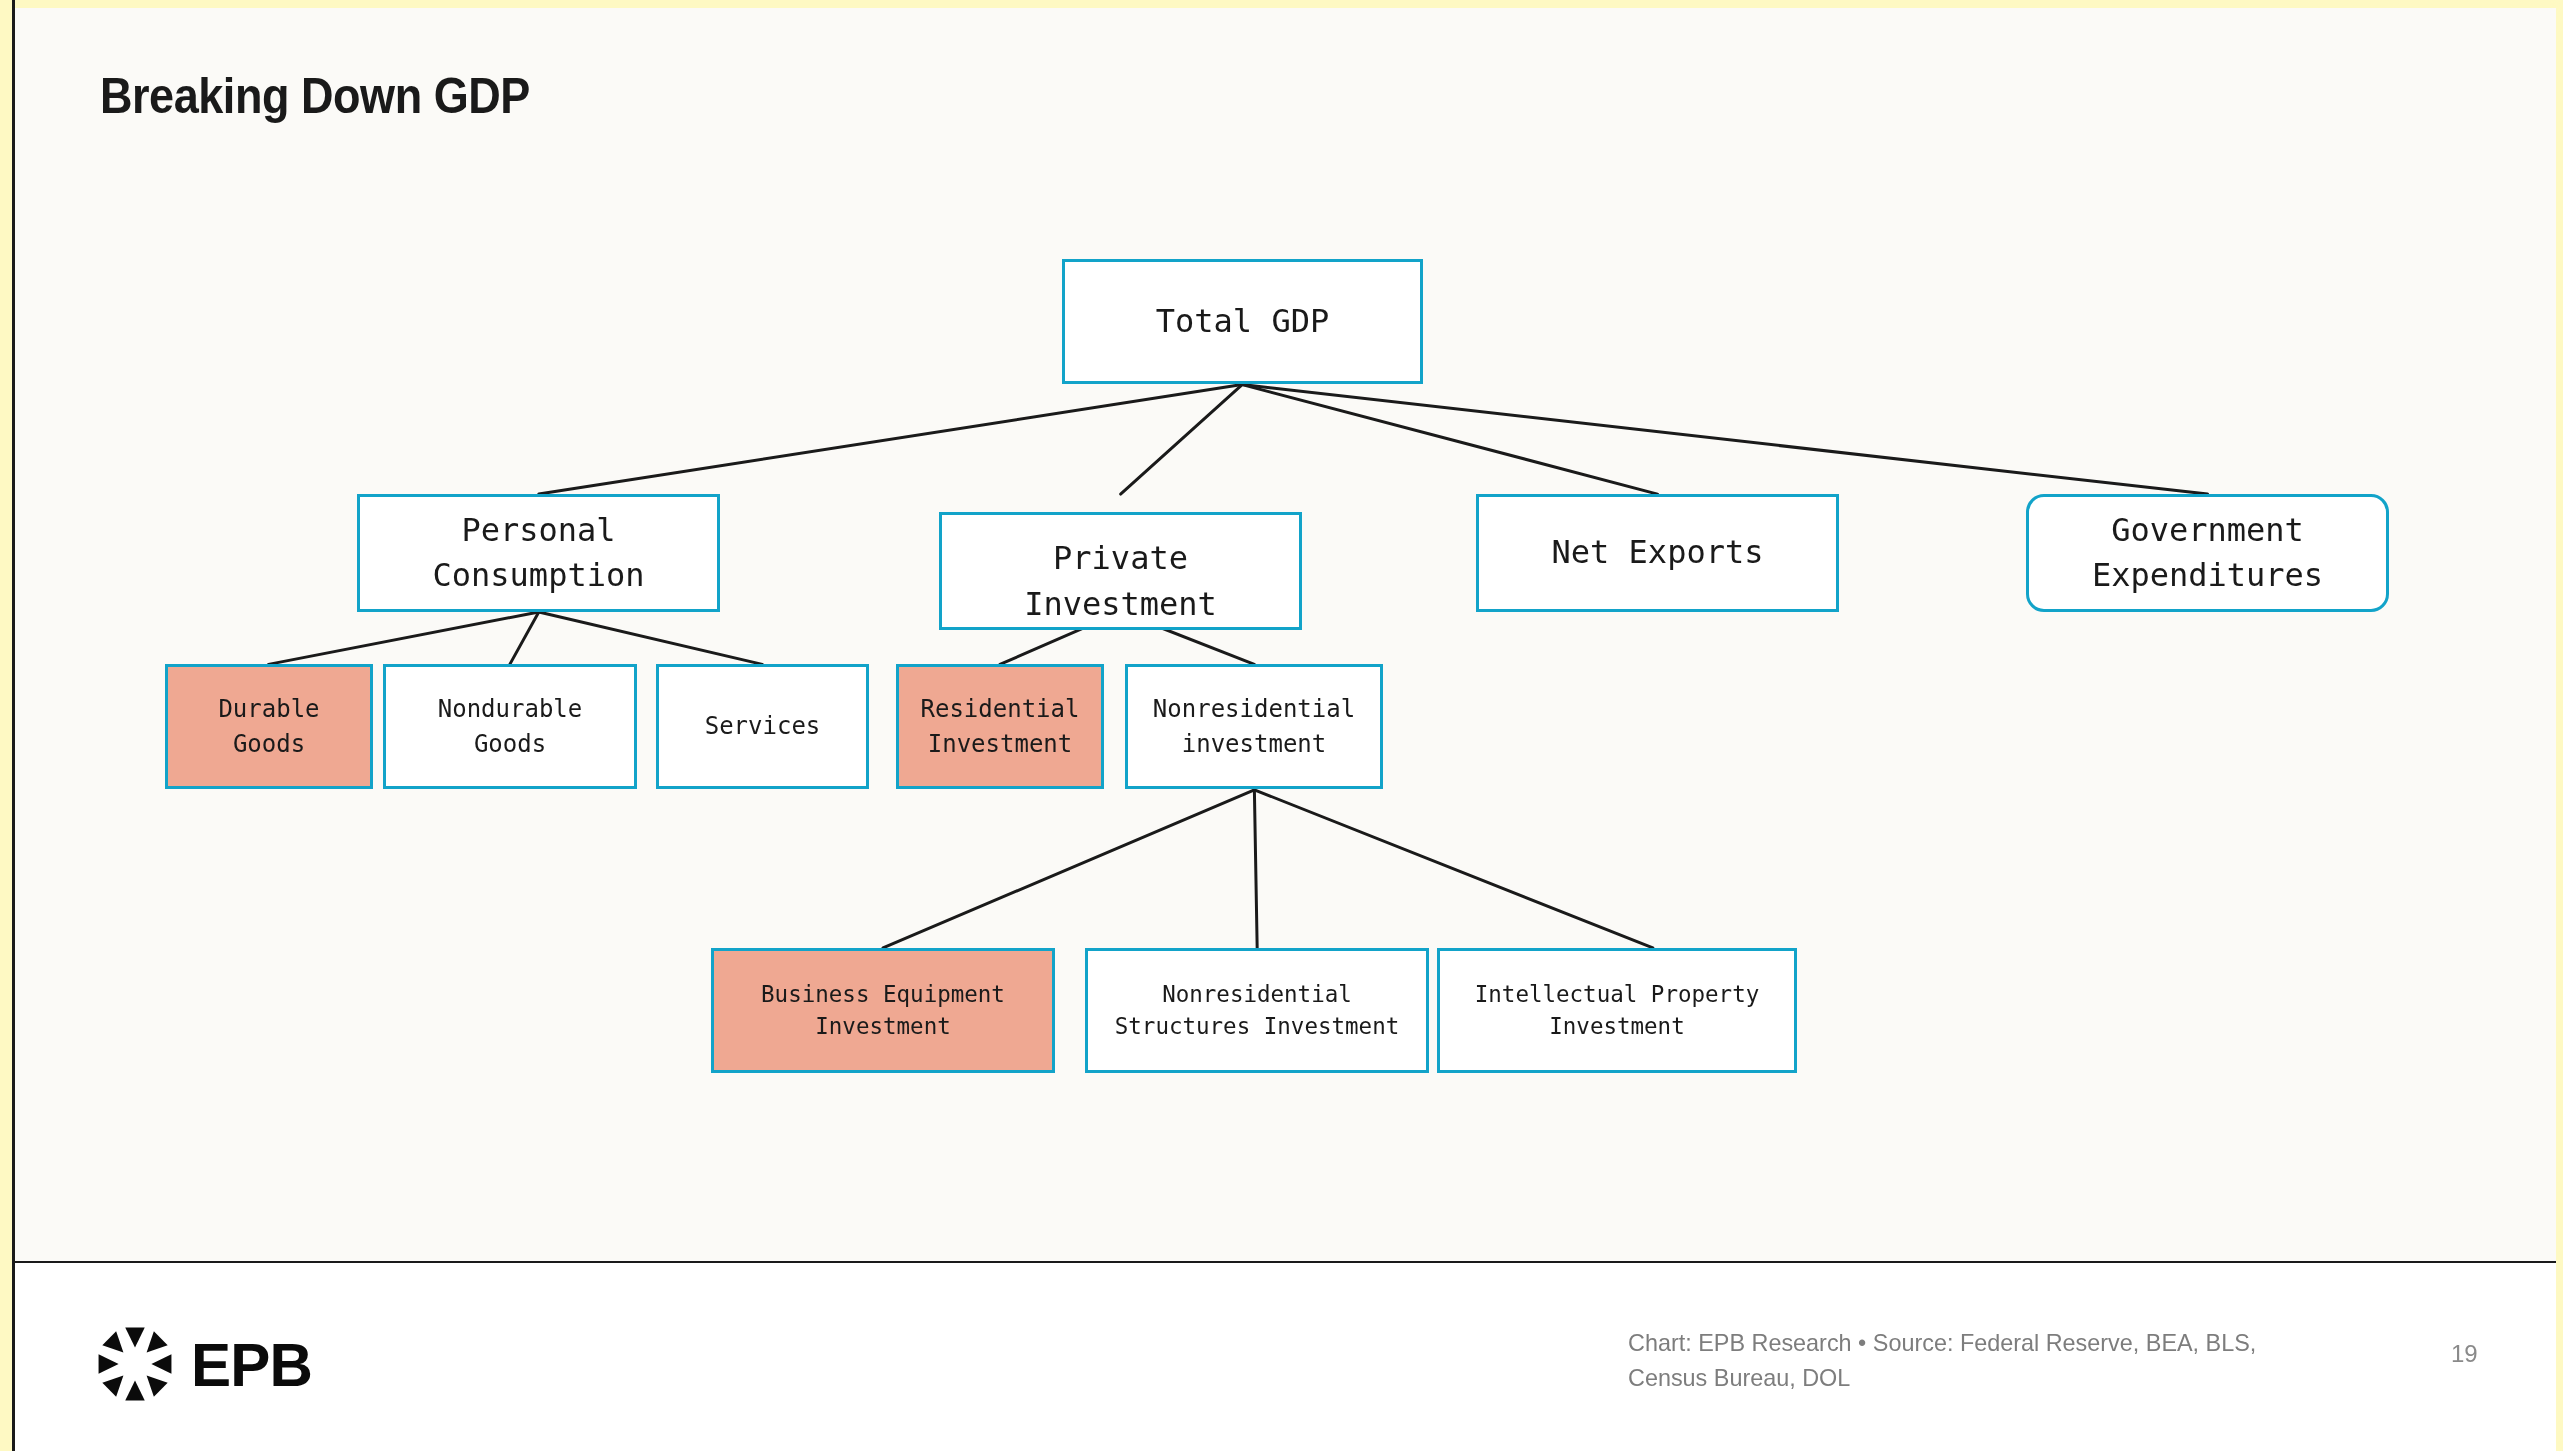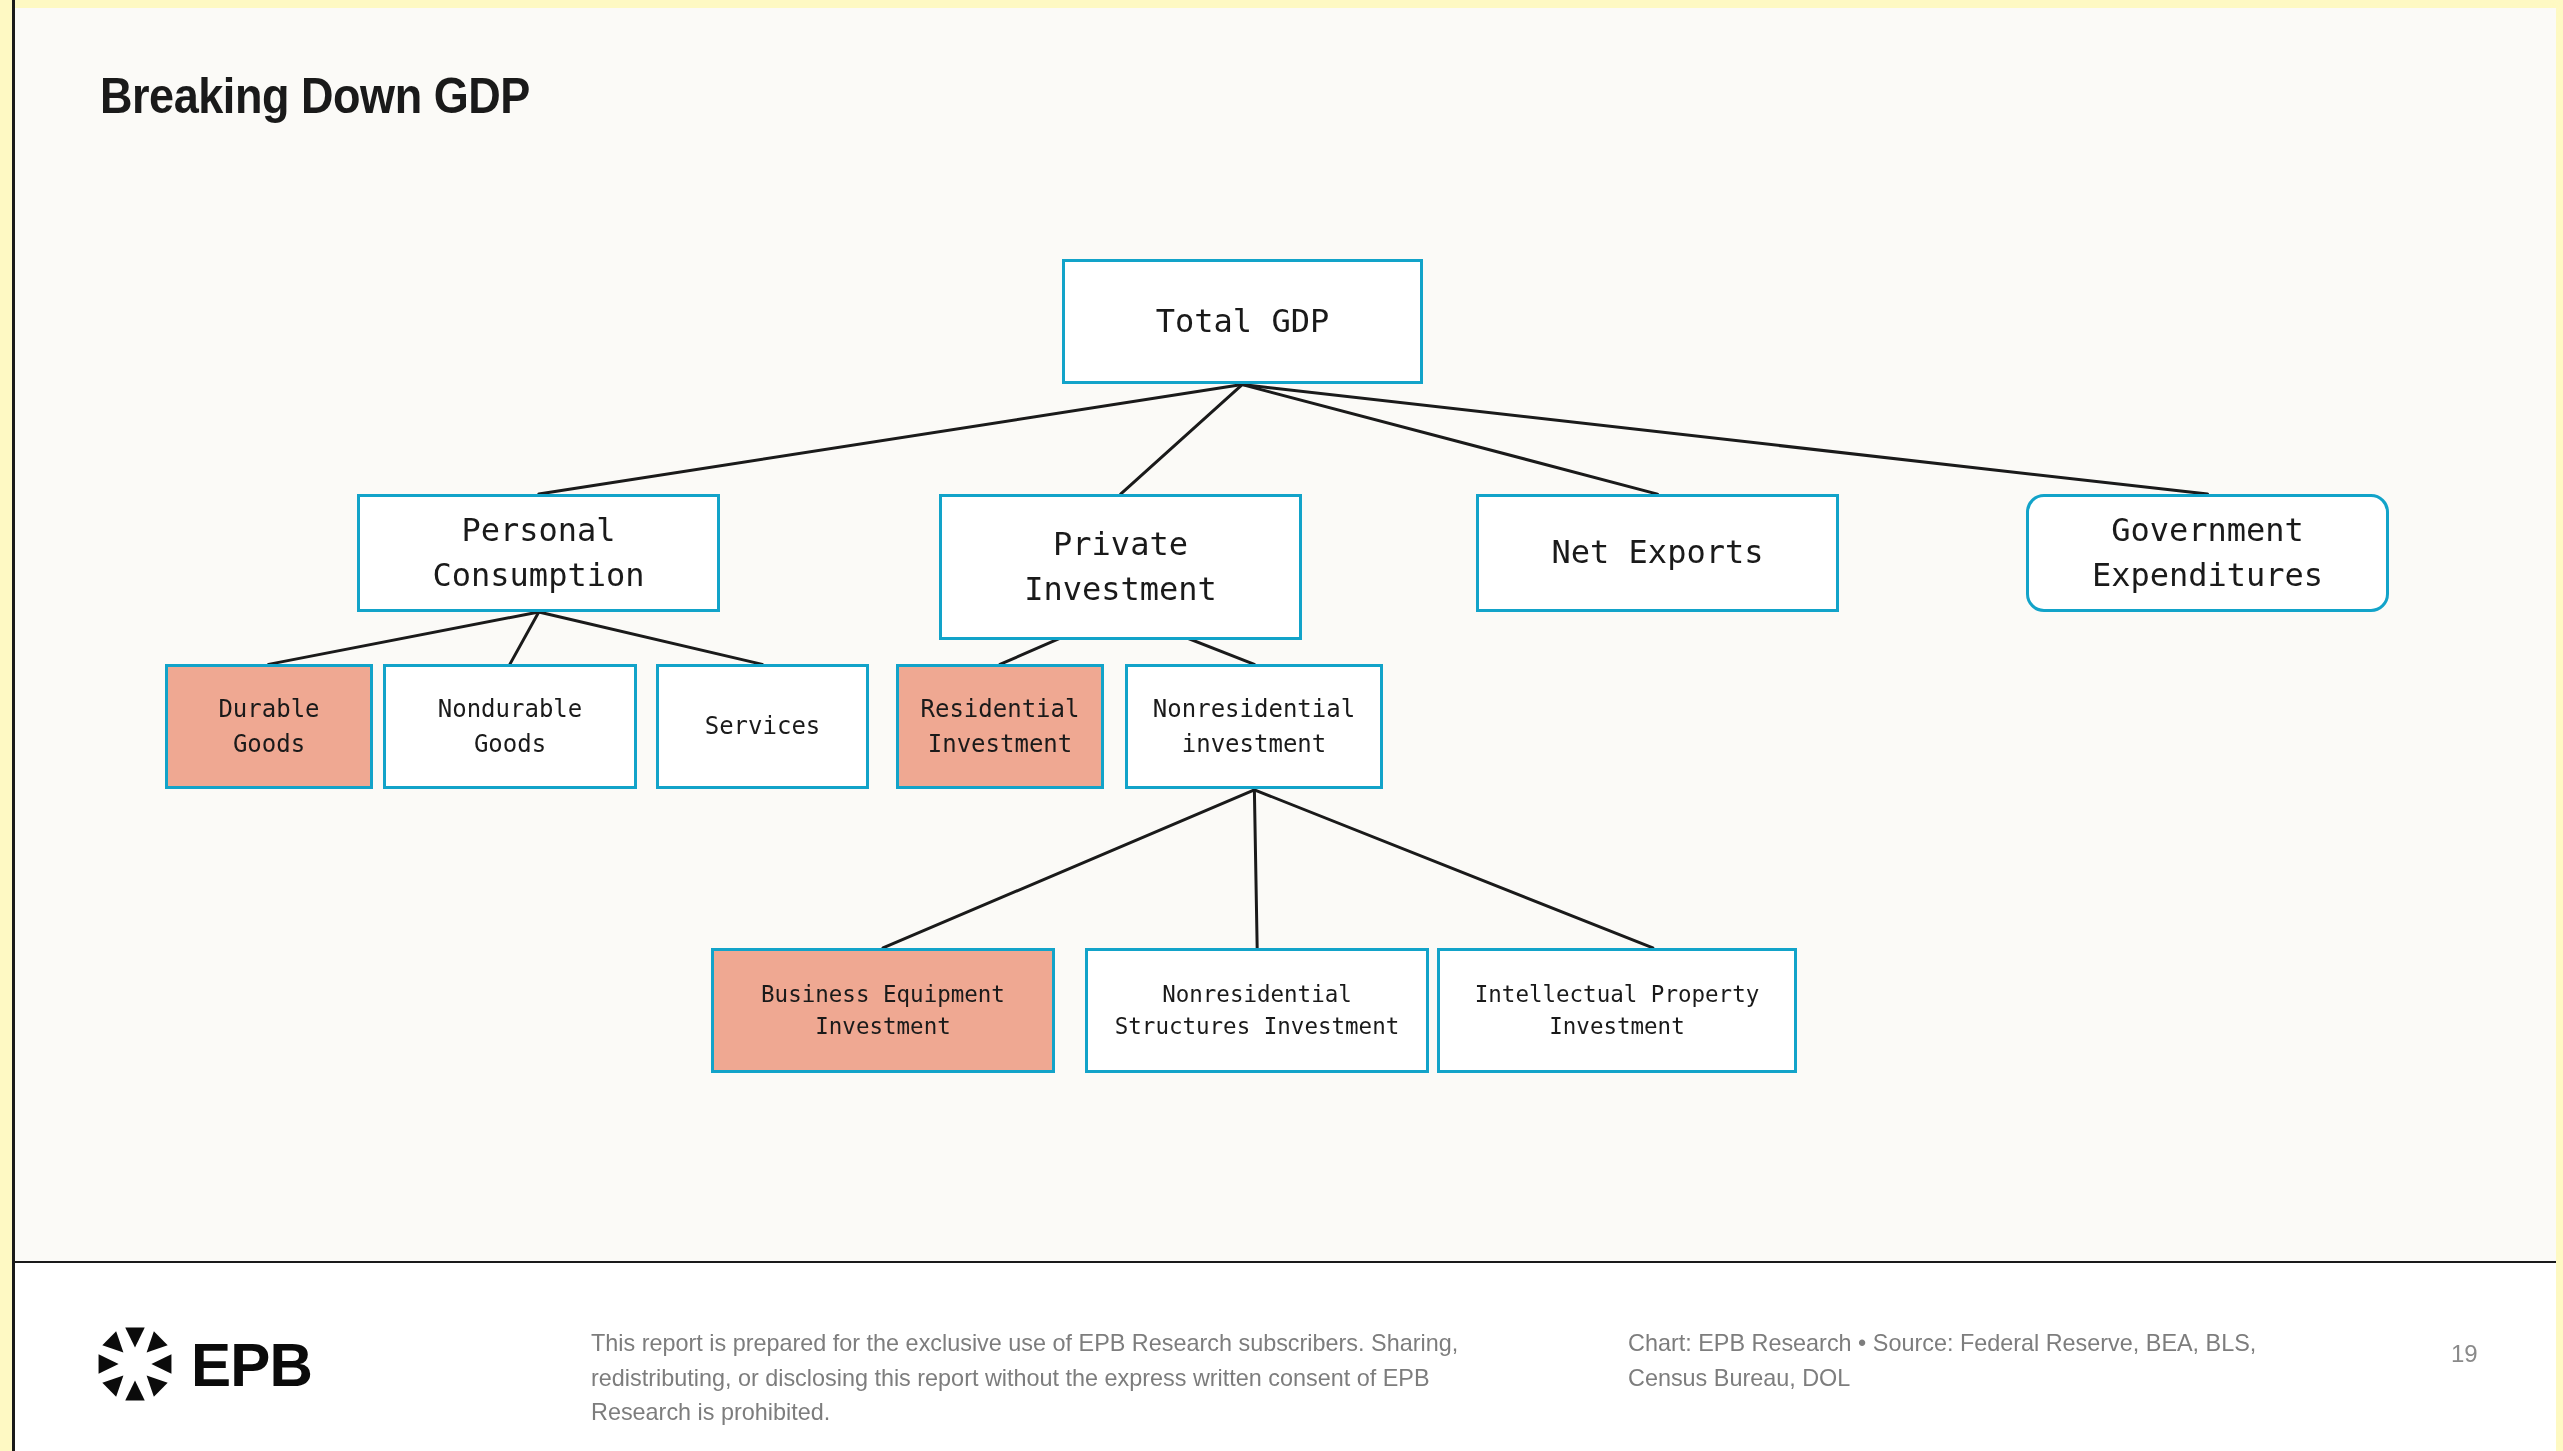--- a/index.html
+++ b/index.html
@@ -168,21 +168,21 @@
           <line x1="1198" y1="654" x2="1341" y2="710"></line>
           <line x1="1341" y1="844" x2="944" y2="1013"></line>
           <line x1="1341" y1="844" x2="1344" y2="1013"></line>
           <line x1="1341" y1="844" x2="1767" y2="1013"></line>
         </g>
     </svg>
     <div id="node-layer">
         <div class="node" style="left: 1062px; top: 259px; width: 361px; height: 125px; font-size: 32px; border-color: rgb(18, 163, 201);"><span>Total GDP</span></div>
         <div class="node" style="left: 357px; top: 494px; width: 363px; height: 118px; font-size: 32px; border-color: rgb(18, 163, 201);"><span>Personal
 Consumption</span></div>
-        <div class="node" style="left: 939px; top: 494px; width: 363px; height: 146px; font-size: 32px; border-color: rgb(18, 163, 201);"><span>Private
+        <div class="node" style="left: 939px; top: 512px; width: 363px; height: 118px; font-size: 32px; border-color: rgb(18, 163, 201); align-items: flex-end;"><span>Private
 Investment</span></div>
         <div class="node" style="left: 1476px; top: 494px; width: 363px; height: 118px; font-size: 32px; border-color: rgb(18, 163, 201);"><span>Net Exports</span></div>
         <div class="node" style="left: 2026px; top: 494px; width: 363px; height: 118px; font-size: 32px; border-color: rgb(18, 163, 201); border-radius: 18px;"><span>Government
 Expenditures</span></div>
         <div class="node highlight" style="left: 165px; top: 664px; width: 208px; height: 125px; font-size: 24px; border-color: rgb(18, 163, 201); background: rgb(239, 168, 146);"><span>Durable
 Goods</span></div>
         <div class="node" style="left: 383px; top: 664px; width: 254px; height: 125px; font-size: 24px; border-color: rgb(18, 163, 201);"><span>Nondurable
 Goods</span></div>
         <div class="node" style="left: 656px; top: 664px; width: 213px; height: 125px; font-size: 24px; border-color: rgb(18, 163, 201);"><span>Services</span></div>
         <div class="node highlight" style="left: 896px; top: 664px; width: 208px; height: 125px; font-size: 24px; border-color: rgb(18, 163, 201); background: rgb(239, 168, 146);"><span>Residential
@@ -211,18 +211,17 @@
               <polygon points="27.00000000000001,89.83716857408419 10.162831425915819,73 35.85786437626905,64.14213562373095"></polygon>
               <polygon points="5.567411990702865,61.90567607471597 5.567411990702851,38.094323925284066 30,50"></polygon>
               <polygon points="10.162831425915826,26.999999999999996 26.99999999999998,10.162831425915833 35.85786437626905,35.85786437626905"></polygon>
             </g>
         </svg>
       </div>
       <div class="logo-text">EPB</div>
     </div>
   </div>
 
-  <div class="disclaimer">This report is prepared for the exclusive use of EPB Research subscribers. Sharing, redistributing, or disclosing this report without the express written consent of EPB Research is prohibited.</div>
   <div class="source">Chart: EPB Research  •  Source: Federal Reserve, BEA, BLS, Census Bureau, DOL</div>
   <div class="page-num">19</div>
 
 </div>
 
 
 </body></html>

